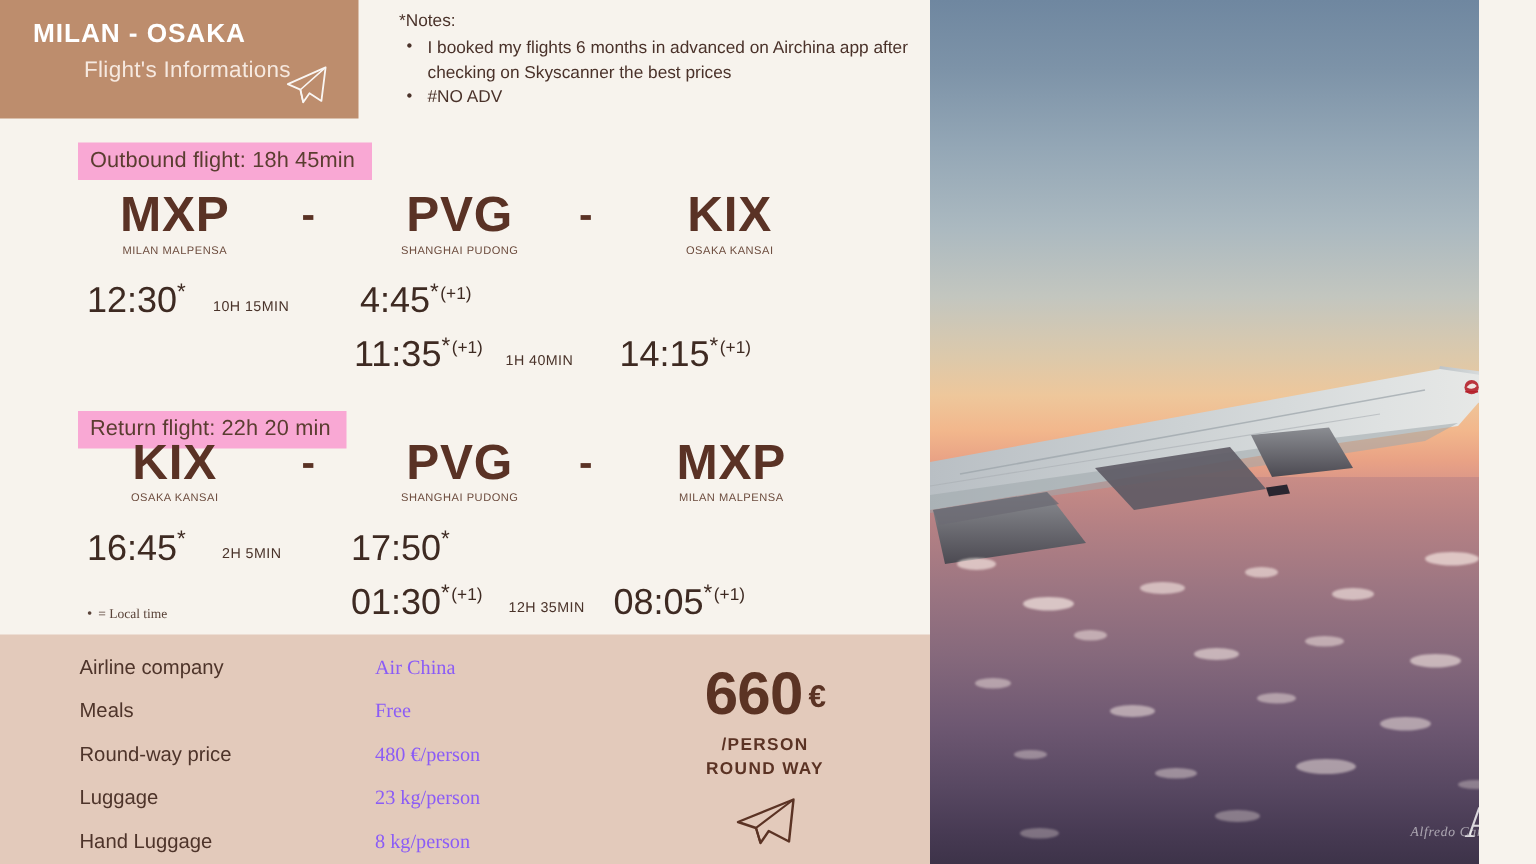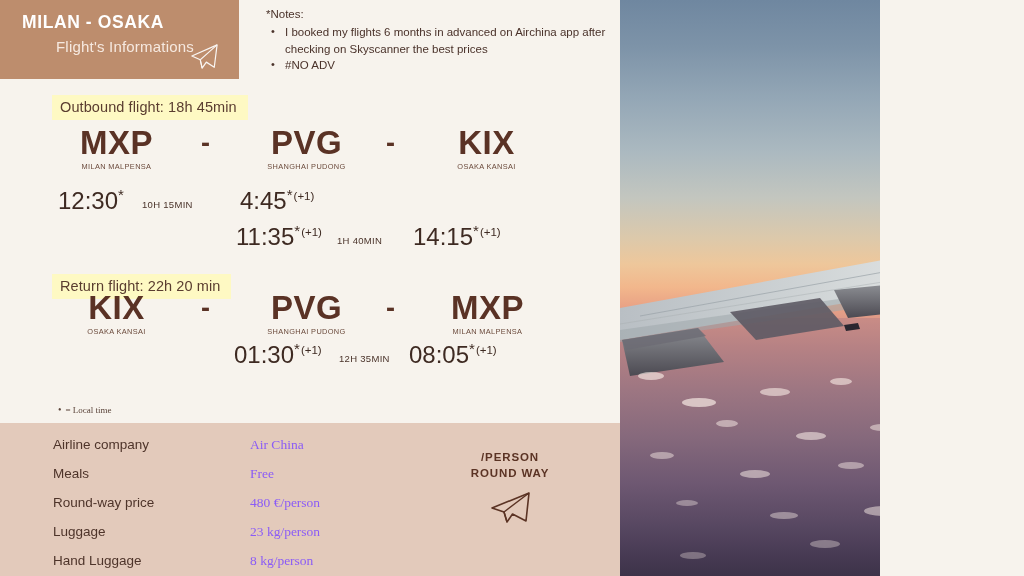--- a/index.html
+++ b/index.html
@@ -3,21 +3,21 @@
 <meta charset="utf-8">
 <style>
   html,body{margin:0;padding:0;}
   body{
     width:1024px;height:576px;
     background:#f7f3ed;
     font-family:"Liberation Sans", sans-serif;
     overflow:hidden;
     position:relative;
   }
-  .page{position:relative;width:880px;height:576px;overflow:hidden;}
+  .page{position:relative;width:986px;height:576px;overflow:hidden;}
 
   
   .left{position:absolute;left:0;top:0;width:620px;height:576px;background:#f7f3ed;}
   .left-lower{position:absolute;left:0;top:423px;width:620px;height:153px;background:#e3cabb;}
 
   
   .title-box{
     position:absolute;left:0;top:0;width:239px;height:79px;
     background:#bd8d6d;
     box-sizing:border-box;
@@ -39,21 +39,21 @@
   .notes ul{margin:1px 0 0 0;padding-left:17px;list-style:none;}
   .notes li{
     font-size:11.5px;line-height:1.42;color:#4a322a;position:relative;padding-left:2px;
   }
   .notes li:before{
     content:"\2022";position:absolute;left:-12px;top:0;font-size:11px;color:#4a322a;
   }
 
   
   .sec-label{
-    position:absolute;background:#fef9c3;color:#5a3d30;
+    position:absolute;background:#f9a8d4;color:#5a3d30;
     font-size:14.5px;padding:4px 11px 5px 8px;letter-spacing:.1px;
     font-family:"Liberation Sans", sans-serif;font-weight:400;
   }
 
   
   .flight{position:absolute;left:44px;width:520px;}
   .codes{position:relative;height:48px;}
   .code-cell{position:absolute;text-align:center;}
   .code{
     font-size:33px;font-weight:bold;color:#5a3225;letter-spacing:.5px;
@@ -207,20 +207,25 @@
           <div class="code">PVG</div>
           <div class="code-sub">SHANGHAI PUDONG</div>
         </div>
         <div class="dash" style="left:342px;">-</div>
         <div class="code-cell" style="left:366px;width:155px;">
           <div class="code">MXP</div>
           <div class="code-sub">MILAN MALPENSA</div>
         </div>
       </div>
 
+      <div class="timerow" style="margin-top:15px;">
+        <div class="tm" style="left:14px;"><span>16:45</span><sup class="star">*</sup></div>
+        <div class="dur" style="left:104px;top:10px;">2H 5MIN</div>
+        <div class="tm" style="left:190px;"><span>17:50</span><sup class="star">*</sup></div>
+      </div>
 
       <div class="timerow" style="margin-top:4px;">
         <div class="tm" style="left:190px;"><span>01:30</span><sup class="star">*</sup><span class="plus">(+1)</span></div>
         <div class="dur" style="left:295px;top:10px;">12H 35MIN</div>
         <div class="tm" style="left:365px;"><span>08:05</span><sup class="star">*</sup><span class="plus">(+1)</span></div>
       </div>
     </div>
 
     <div class="localnote">
       <span class="dot">•</span><span>= Local time</span>
@@ -243,20 +248,21 @@
         <div class="tbl-key">Luggage</div>
         <div class="tbl-val">23 kg/person</div>
       </div>
       <div class="tbl-row">
         <div class="tbl-key">Hand Luggage</div>
         <div class="tbl-val">8  kg/person</div>
       </div>
     </div>
 
     <div class="price-wrap">
+      <div class="price-big"><span>660</span><span class="price-cur">€</span></div>
       <div class="price-sub">
         <div>/PERSON</div>
         <div>ROUND WAY</div>
       </div>
       <svg class="plane-bottom" viewBox="0 0 44 34">
         <path d="M41 2 L4 17 L16 21 L19 31 L24.5 23 L38 30 Z" fill="none" stroke="#5b3324" stroke-width="1.6" stroke-linejoin="round"></path>
         <path d="M41 2 L16 21 L19 31" fill="none" stroke="#5b3324" stroke-width="1.4"></path>
       </svg>
     </div>
   </div>

